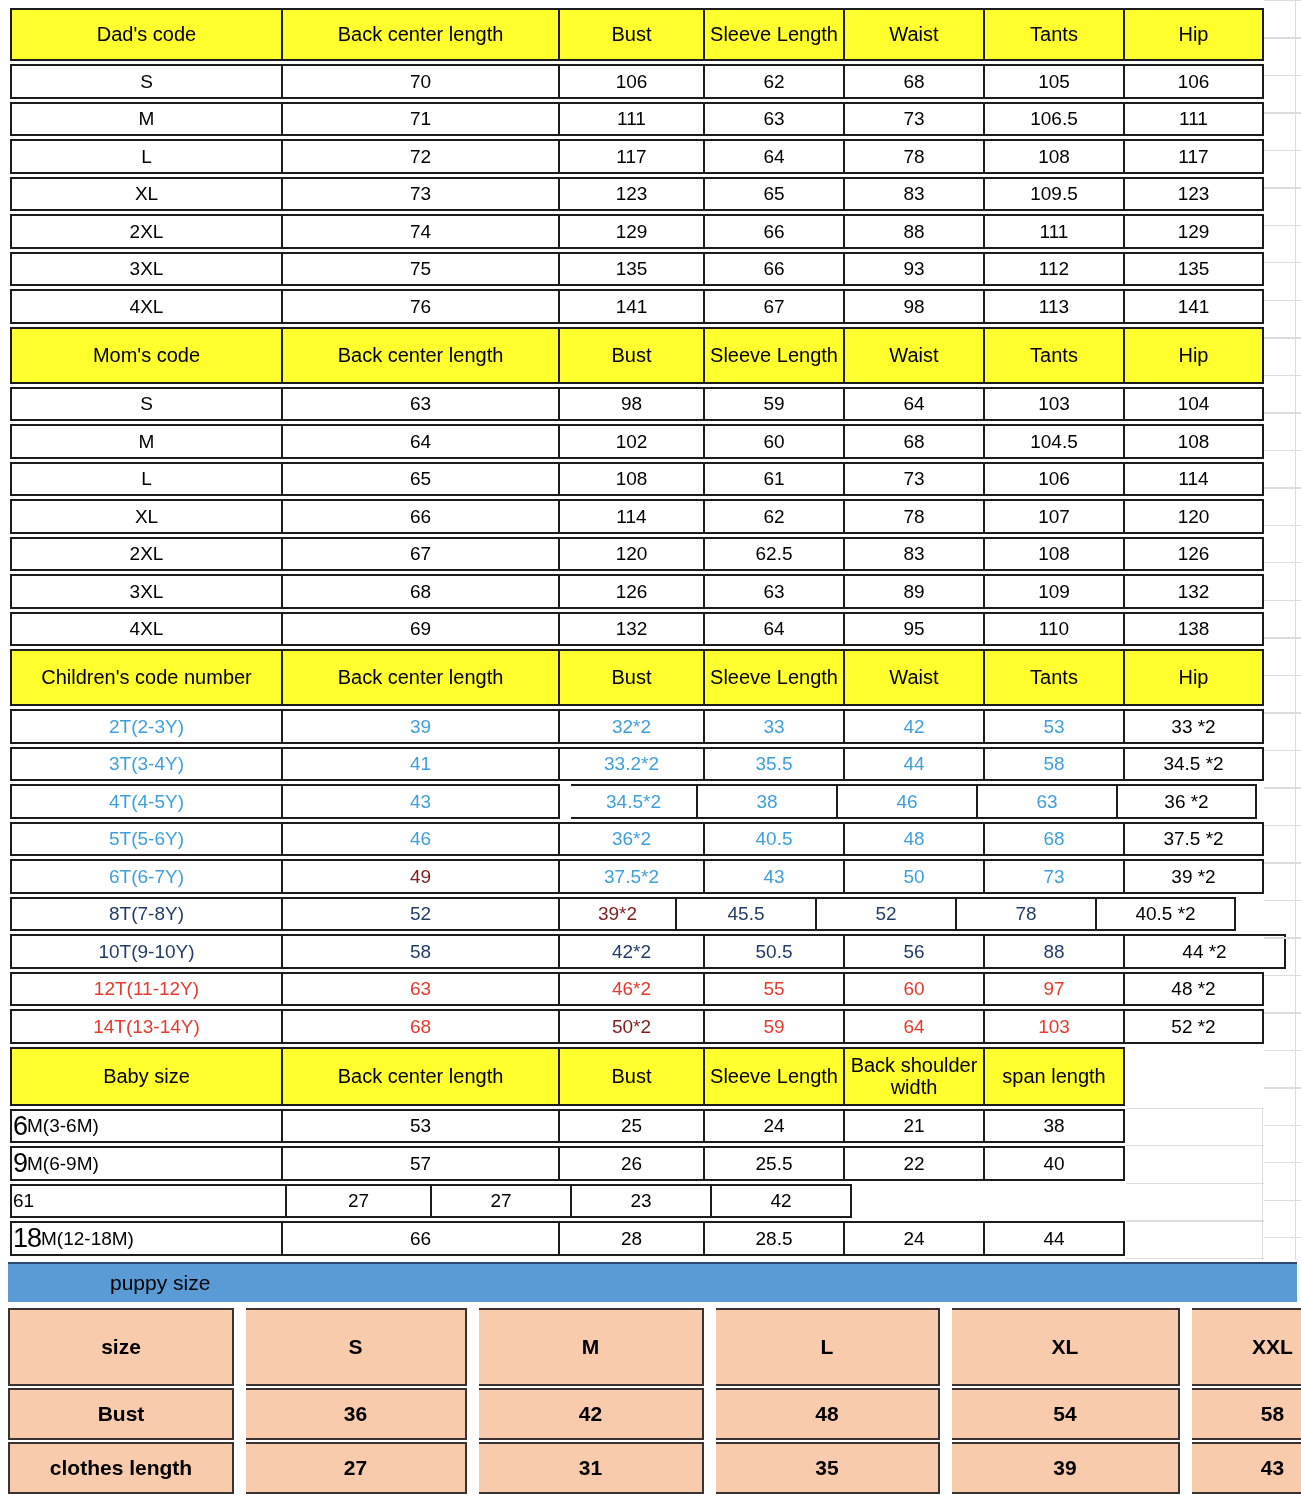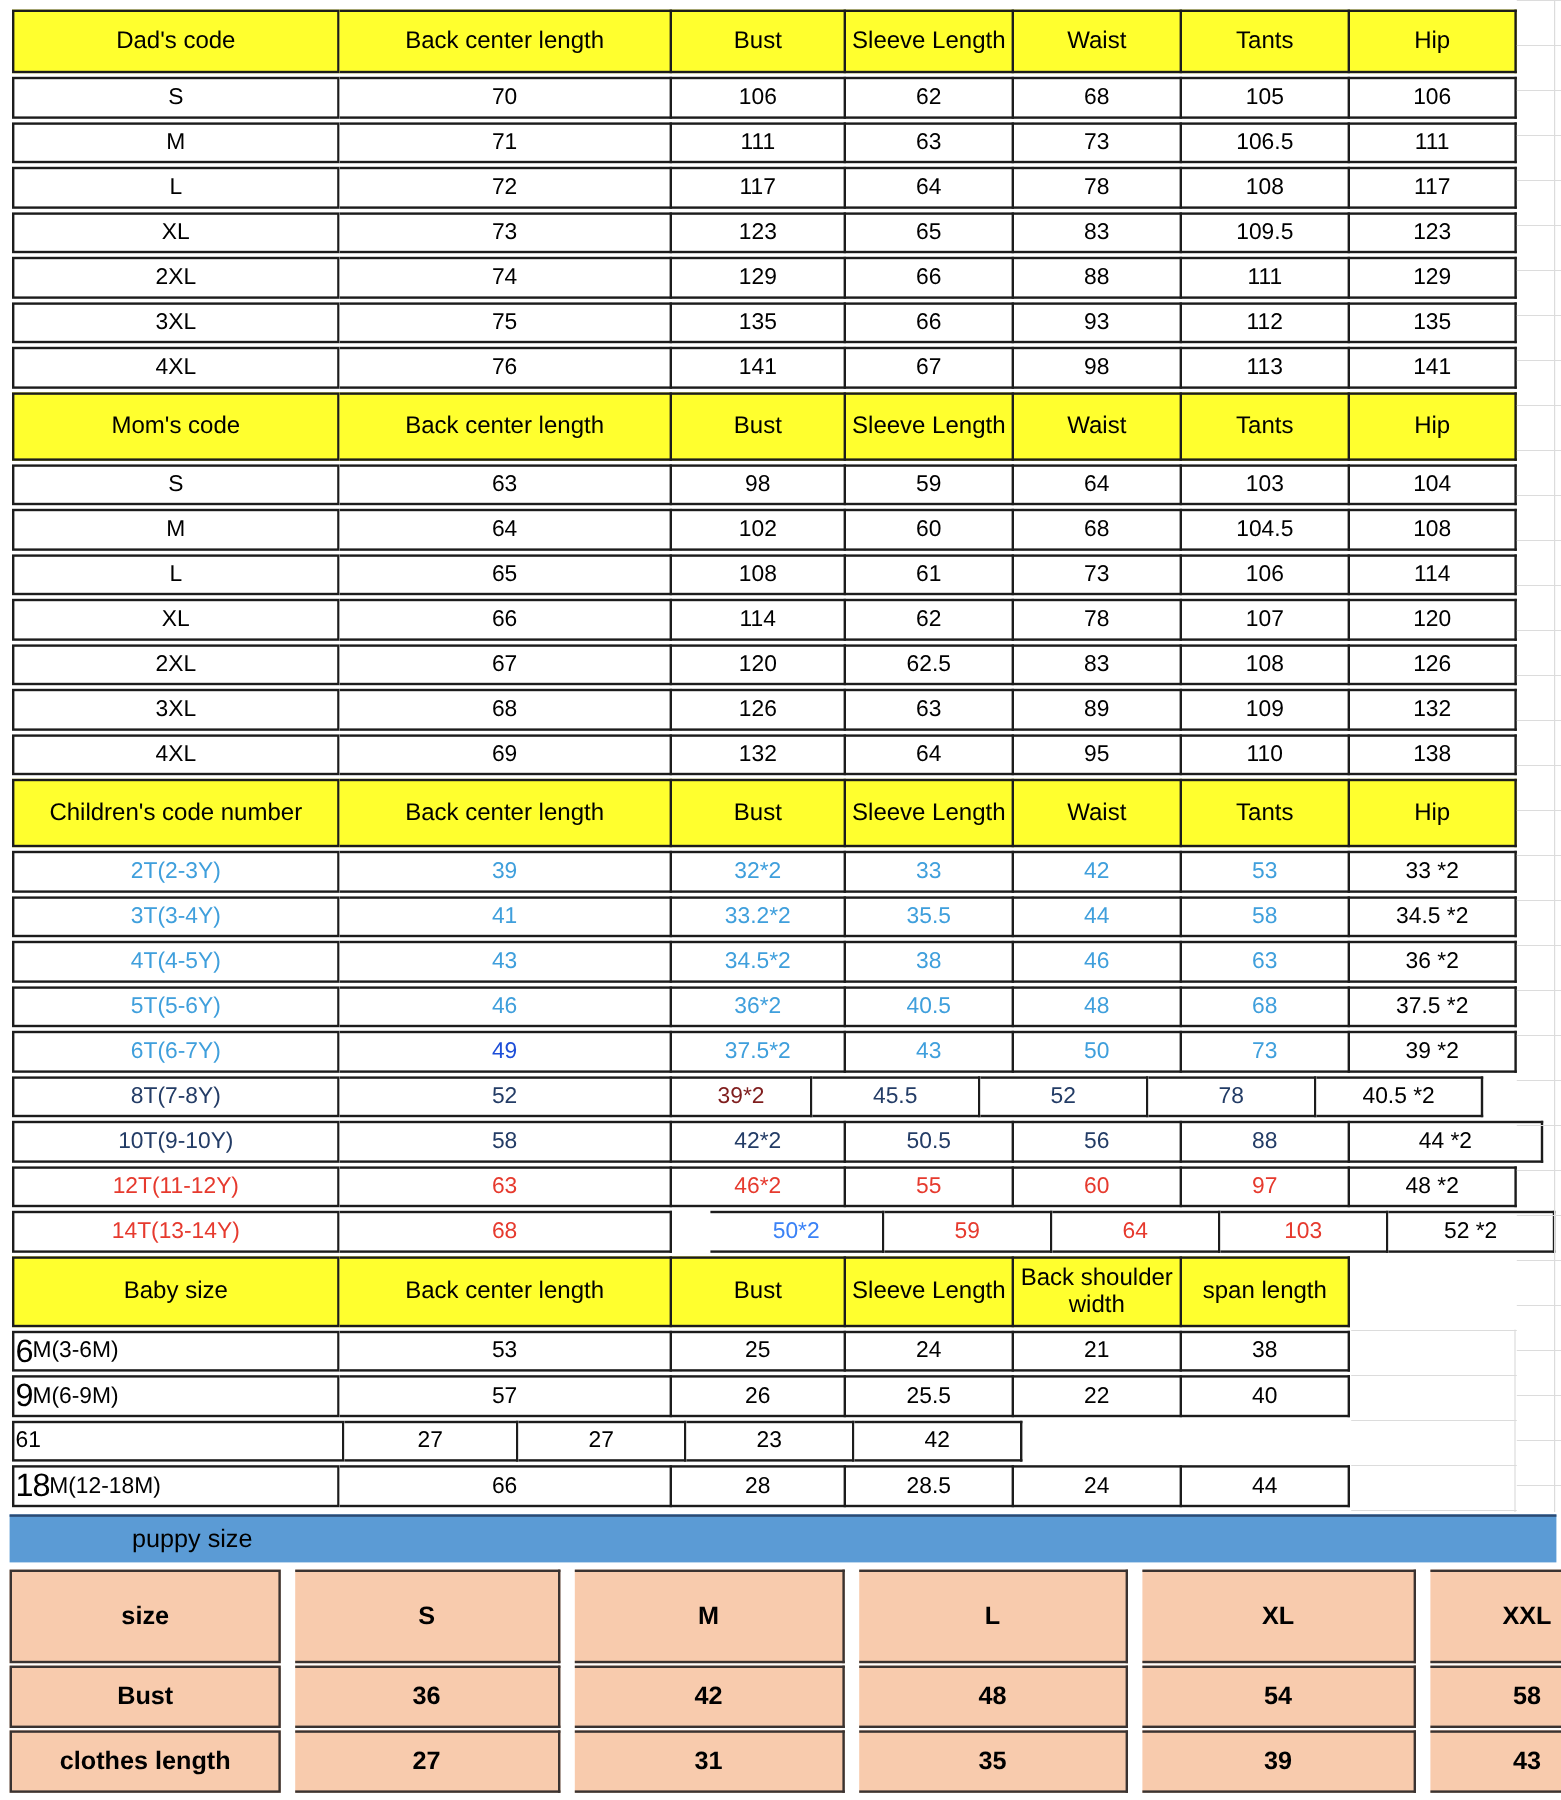--- a/index.html
+++ b/index.html
@@ -222,38 +222,38 @@
           <div class="t-cell" style="width: 277px; color: rgb(63, 159, 220);">41</div>
           <div class="t-cell" style="width: 145px; color: rgb(63, 159, 220);">33.2*2</div>
           <div class="t-cell" style="width: 140px; color: rgb(63, 159, 220);">35.5</div>
           <div class="t-cell" style="width: 140px; color: rgb(63, 159, 220);">44</div>
           <div class="t-cell" style="width: 140px; color: rgb(63, 159, 220);">58</div>
           <div class="t-cell" style="width: 139px;">34.5 *2</div>
         </div>
         <div class="t-row t-data">
           <div class="t-cell" style="width: 273px; color: rgb(63, 159, 220);">4T(4-5Y)</div>
           <div class="t-cell" style="width: 277px; color: rgb(63, 159, 220);">43</div>
-          <div class="t-cell" style="width: 145px; color: rgb(63, 159, 220);">34.5*2</div>
+          <div class="t-cell" style="width: 127px; color: rgb(63, 159, 220); margin-left: 11px;">34.5*2</div>
           <div class="t-cell" style="width: 140px; color: rgb(63, 159, 220);">38</div>
           <div class="t-cell" style="width: 140px; color: rgb(63, 159, 220);">46</div>
           <div class="t-cell" style="width: 140px; color: rgb(63, 159, 220);">63</div>
           <div class="t-cell" style="width: 139px;">36 *2</div>
         </div>
         <div class="t-row t-data">
           <div class="t-cell" style="width: 273px; color: rgb(63, 159, 220);">5T(5-6Y)</div>
           <div class="t-cell" style="width: 277px; color: rgb(63, 159, 220);">46</div>
           <div class="t-cell" style="width: 145px; color: rgb(63, 159, 220);">36*2</div>
           <div class="t-cell" style="width: 140px; color: rgb(63, 159, 220);">40.5</div>
           <div class="t-cell" style="width: 140px; color: rgb(63, 159, 220);">48</div>
           <div class="t-cell" style="width: 140px; color: rgb(63, 159, 220);">68</div>
           <div class="t-cell" style="width: 139px;">37.5 *2</div>
         </div>
         <div class="t-row t-data">
           <div class="t-cell" style="width: 273px; color: rgb(63, 159, 220);">6T(6-7Y)</div>
-          <div class="t-cell" style="width: 277px; color: #1d4ed8;">49</div>
+          <div class="t-cell" style="width: 277px; color: #7f1d1d;">49</div>
           <div class="t-cell" style="width: 145px; color: rgb(63, 159, 220);">37.5*2</div>
           <div class="t-cell" style="width: 140px; color: rgb(63, 159, 220);">43</div>
           <div class="t-cell" style="width: 140px; color: rgb(63, 159, 220);">50</div>
           <div class="t-cell" style="width: 140px; color: rgb(63, 159, 220);">73</div>
           <div class="t-cell" style="width: 139px;">39 *2</div>
         </div>
         <div class="t-row t-data">
           <div class="t-cell" style="width: 273px; color: rgb(35, 60, 102);">8T(7-8Y)</div>
           <div class="t-cell" style="width: 277px; color: rgb(35, 60, 102);">52</div>
           <div class="t-cell" style="width: 117px; color: #7f1d1d;">39*2</div>
@@ -276,21 +276,21 @@
           <div class="t-cell" style="width: 277px; color: rgb(230, 58, 46);">63</div>
           <div class="t-cell" style="width: 145px; color: rgb(230, 58, 46);">46*2</div>
           <div class="t-cell" style="width: 140px; color: rgb(230, 58, 46);">55</div>
           <div class="t-cell" style="width: 140px; color: rgb(230, 58, 46);">60</div>
           <div class="t-cell" style="width: 140px; color: rgb(230, 58, 46);">97</div>
           <div class="t-cell" style="width: 139px;">48 *2</div>
         </div>
         <div class="t-row t-data">
           <div class="t-cell" style="width: 273px; color: rgb(230, 58, 46);">14T(13-14Y)</div>
           <div class="t-cell" style="width: 277px; color: rgb(230, 58, 46);">68</div>
-          <div class="t-cell" style="width: 145px; color: #3b82f6; margin-left: 32px;">50*2</div>
+          <div class="t-cell" style="width: 145px; color: #7f1d1d;">50*2</div>
           <div class="t-cell" style="width: 140px; color: rgb(230, 58, 46);">59</div>
           <div class="t-cell" style="width: 140px; color: rgb(230, 58, 46);">64</div>
           <div class="t-cell" style="width: 140px; color: rgb(230, 58, 46);">103</div>
           <div class="t-cell" style="width: 139px;">52 *2</div>
         </div>
       </section>
     <section id="tbl-baby" class="label-left">
         <div class="t-row t-head">
           <div class="t-cell" style="width: 273px;">Baby size</div>
           <div class="t-cell" style="width: 277px;">Back center length</div>

